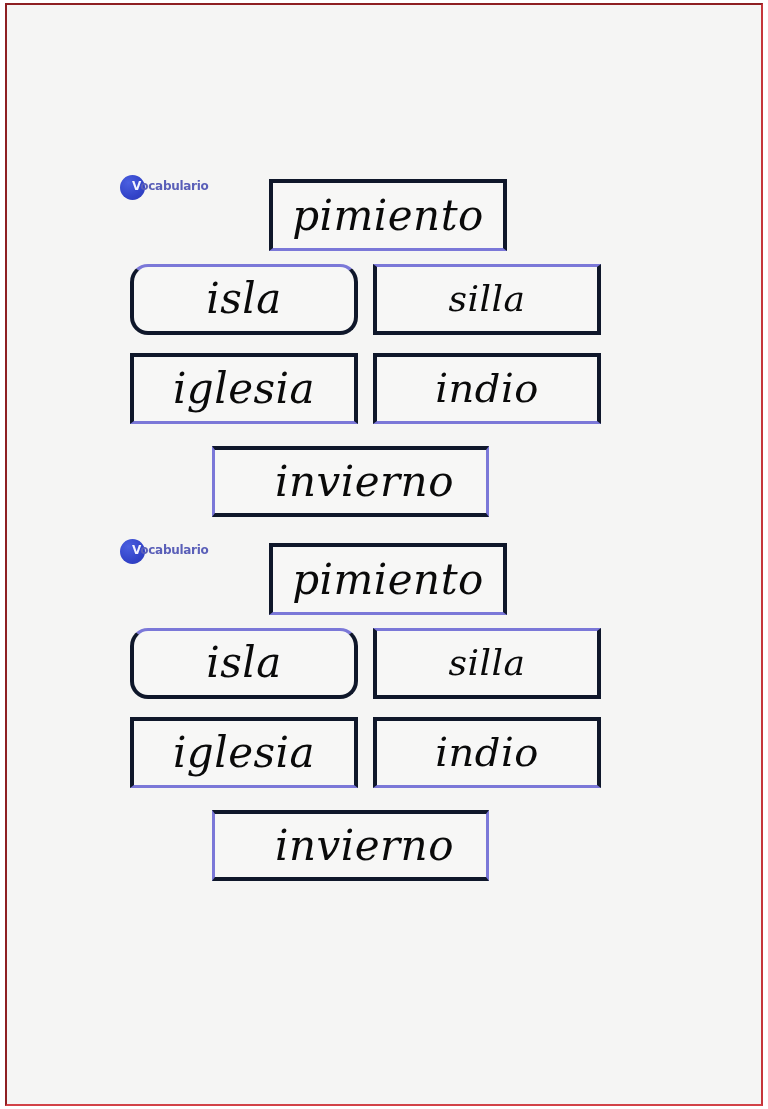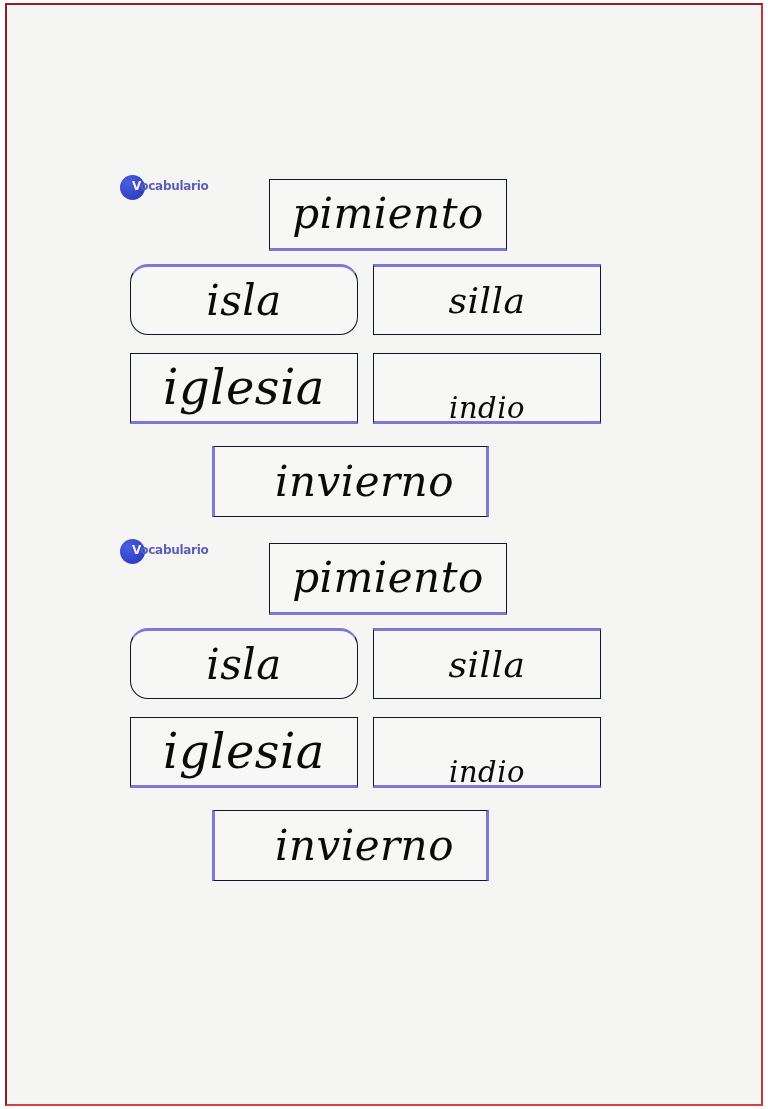--- a/index.html
+++ b/index.html
@@ -78,21 +78,21 @@
   .logo-text .v-cap {
     color: #f2f3ff;
     text-shadow: 0 0 1px #3243c8;
   }
 
   
   .card {
     position: absolute;
     background: #f7f7f6;
     box-sizing: border-box;
-    border: 1px solid #0f172a;
+    border: 4px solid #0f172a;
   }
   .card .word {
     position: absolute;
     left: 0;
     right: 0;
     top: 50%;
     transform: translateY(-52%);
     text-align: center;
     font-family: "DejaVu Serif", "Liberation Serif", serif;
     font-style: italic;
@@ -119,26 +119,26 @@
   .c-isla .word { font-size: 42px; }
 
   .c-silla {
     left: 366px; top: 99px; width: 228px; height: 71px;
   }
   .c-silla .word { font-size: 36px; text-align: center; }
 
   .c-iglesia {
     left: 123px; top: 188px; width: 228px; height: 71px;
   }
-  .c-iglesia .word { font-size: 48px; }
+  .c-iglesia .word { font-size: 42px; }
 
   .c-indio {
     left: 366px; top: 188px; width: 228px; height: 71px;
   }
-  .c-indio .word { font-size: 29px; margin-top: 21px; }
+  .c-indio .word { font-size: 40px; }
 
   .c-invierno {
     left: 205px; top: 281px; width: 277px; height: 71px;
   }
   .c-invierno .word { font-size: 42px; margin-left: 28px; }
 </style>
 </head>
 <body>
 
 <div id="page">

